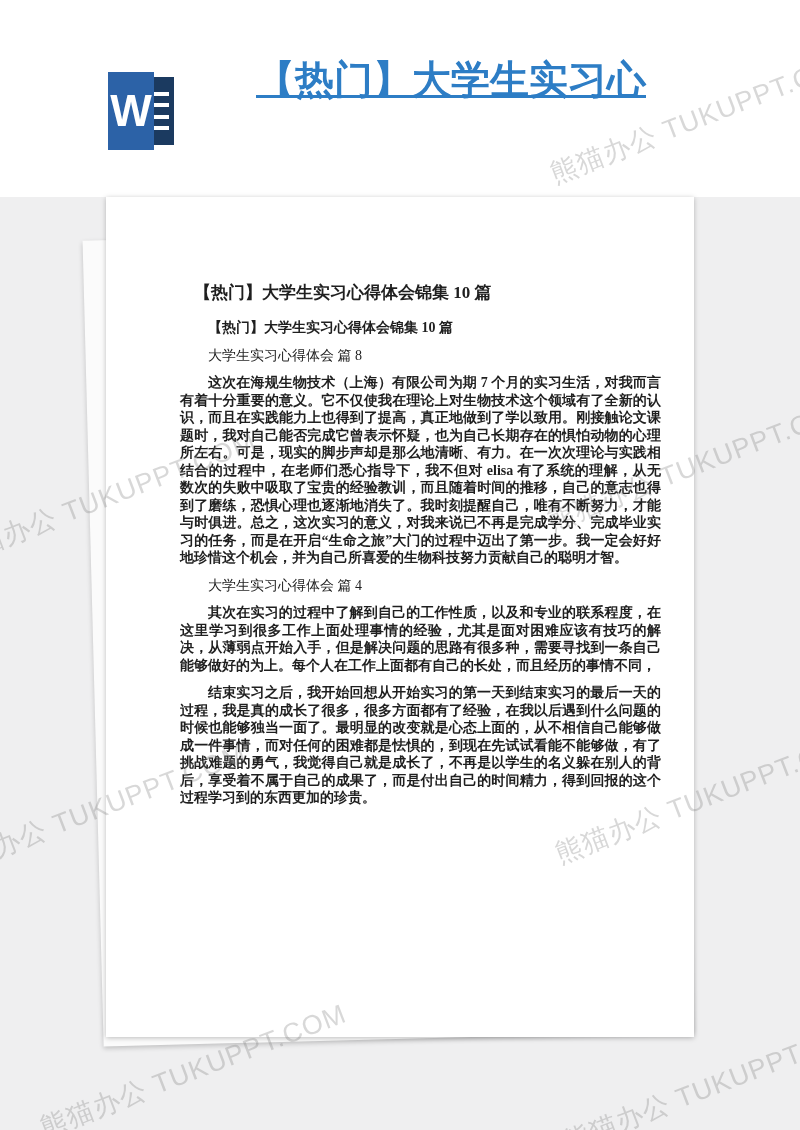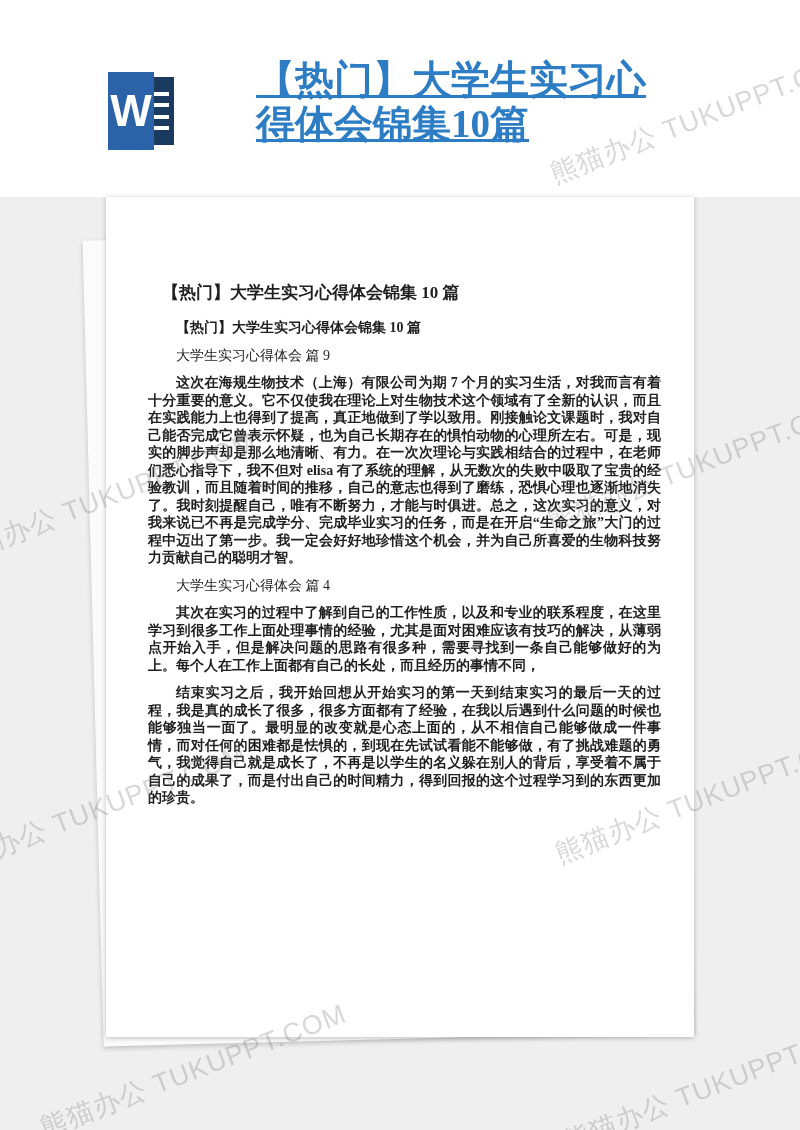--- a/index.html
+++ b/index.html
@@ -18,21 +18,21 @@
   .doc-link{position:absolute;left:256px;top:58px;margin:0;font-size:39px;line-height:44px;
             font-weight:700;color:#2d7dc5;text-decoration:underline;cursor:pointer;
             font-family:Liberation Serif, serif;}
 
   
   .canvas{position:absolute;top:197px;left:0;width:800px;height:933px;background:#efeff0;z-index:2;}
   .page-back{position:absolute;left:93px;top:36px;width:590px;height:806px;background:#fbfbfb;
              transform:rotate(-1.5deg);box-shadow:0 2px 5px rgba(0,0,0,.20);}
   .page{position:absolute;left:106px;top:0;width:588px;height:840px;background:#ffffff;
         box-shadow:0 1px 5px rgba(0,0,0,.25);box-sizing:border-box;
-        padding:84px 33px 0 42px;overflow:hidden;
+        padding:84px 33px 0 74px;overflow:hidden;
         font-family:"Liberation Serif","DejaVu Serif",serif;color:#1f1f1f;
         font-size:14px;line-height:17.5px;}
   .doc-title{font-size:17px;font-weight:bold;line-height:24px;margin:0 0 14px 14px;}
   .bold-line{font-weight:bold;text-indent:2em;margin:0 0 10px 0;}
   .heading{text-indent:2em;margin:6px 0 10px 0;}
   .para{text-indent:2em;text-align:justify;margin:0 0 10px 0;font-weight:bold;}
 
   
   .wm{position:absolute;z-index:4;white-space:nowrap;pointer-events:none;
       font-size:27px;letter-spacing:1px;color:rgba(125,125,125,.30);
@@ -56,30 +56,29 @@
       <div class="wi-page">
         <i></i>
           <i></i>
           <i></i>
           <i></i>
       </div>
       <div class="wi-w">W</div>
     </div>
     <h1 class="doc-link">
       <span>【热门】大学生实习心</span><br>
-      <span>得体会锦集10篇</span>
     </h1>
   </div>
 
   <div class="canvas">
     <div class="page-back"></div>
     <div class="page">
       <h2 class="doc-title">【热门】大学生实习心得体会锦集 10 篇</h2>
       <p class="bold-line">【热门】大学生实习心得体会锦集 10 篇</p>
-      <p class="heading">大学生实习心得体会 篇 9</p>
+      <p class="heading">大学生实习心得体会 篇 8</p>
       <p class="para">这次在海规生物技术（上海）有限公司为期 7 个月的实习生活，对我而言有着十分重要的意义。它不仅使我在理论上对生物技术这个领域有了全新的认识，而且在实践能力上也得到了提高，真正地做到了学以致用。刚接触论文课题时，我对自己能否完成它曾表示怀疑，也为自己长期存在的惧怕动物的心理所左右。可是，现实的脚步声却是那么地清晰、有力。在一次次理论与实践相结合的过程中，在老师们悉心指导下，我不但对 elisa 有了系统的理解，从无数次的失败中吸取了宝贵的经验教训，而且随着时间的推移，自己的意志也得到了磨练，恐惧心理也逐渐地消失了。我时刻提醒自己，唯有不断努力，才能与时俱进。总之，这次实习的意义，对我来说已不再是完成学分、完成毕业实习的任务，而是在开启“生命之旅”大门的过程中迈出了第一步。我一定会好好地珍惜这个机会，并为自己所喜爱的生物科技努力贡献自己的聪明才智。</p>
       <p class="heading">大学生实习心得体会 篇 4</p>
       <p class="para">其次在实习的过程中了解到自己的工作性质，以及和专业的联系程度，在这里学习到很多工作上面处理事情的经验，尤其是面对困难应该有技巧的解决，从薄弱点开始入手，但是解决问题的思路有很多种，需要寻找到一条自己能够做好的为上。每个人在工作上面都有自己的长处，而且经历的事情不同，</p>
       <p class="para">结束实习之后，我开始回想从开始实习的第一天到结束实习的最后一天的过程，我是真的成长了很多，很多方面都有了经验，在我以后遇到什么问题的时候也能够独当一面了。最明显的改变就是心态上面的，从不相信自己能够做成一件事情，而对任何的困难都是怯惧的，到现在先试试看能不能够做，有了挑战难题的勇气，我觉得自己就是成长了，不再是以学生的名义躲在别人的背后，享受着不属于自己的成果了，而是付出自己的时间精力，得到回报的这个过程学习到的东西更加的珍贵。</p>
     </div>
   </div>
 
   <span class="wm wm1">熊猫办公 TUKUPPT.COM</span>
   <span class="wm wm2">熊猫办公 TUKUPPT.COM</span>
   <span class="wm wm3">熊猫办公 TUKUPPT.COM</span>

